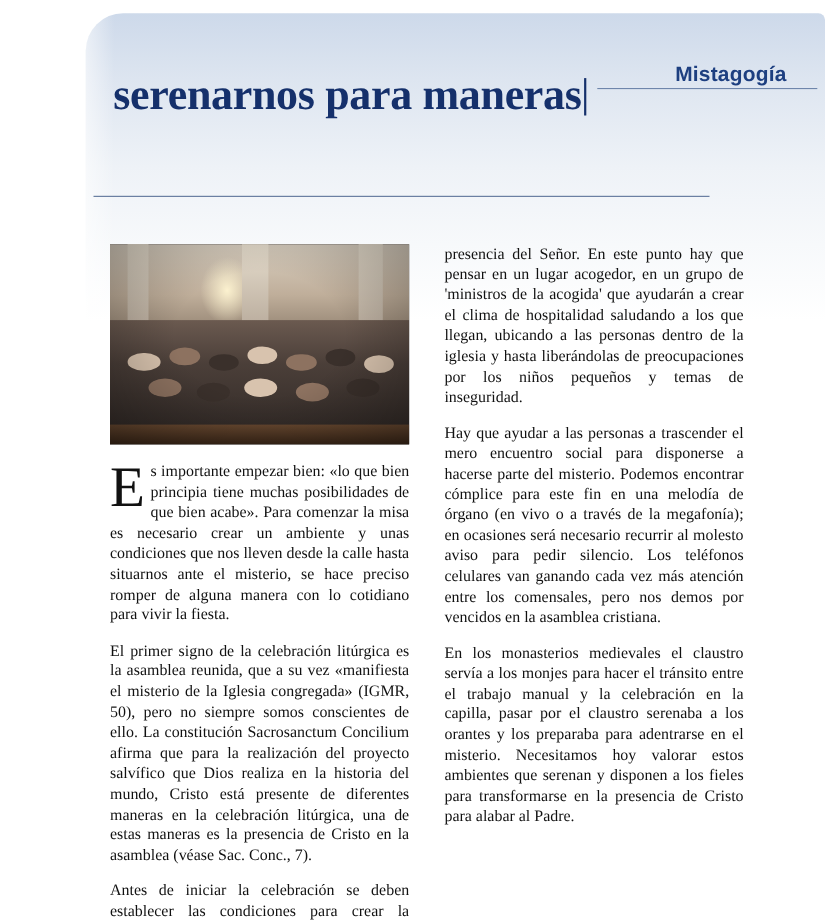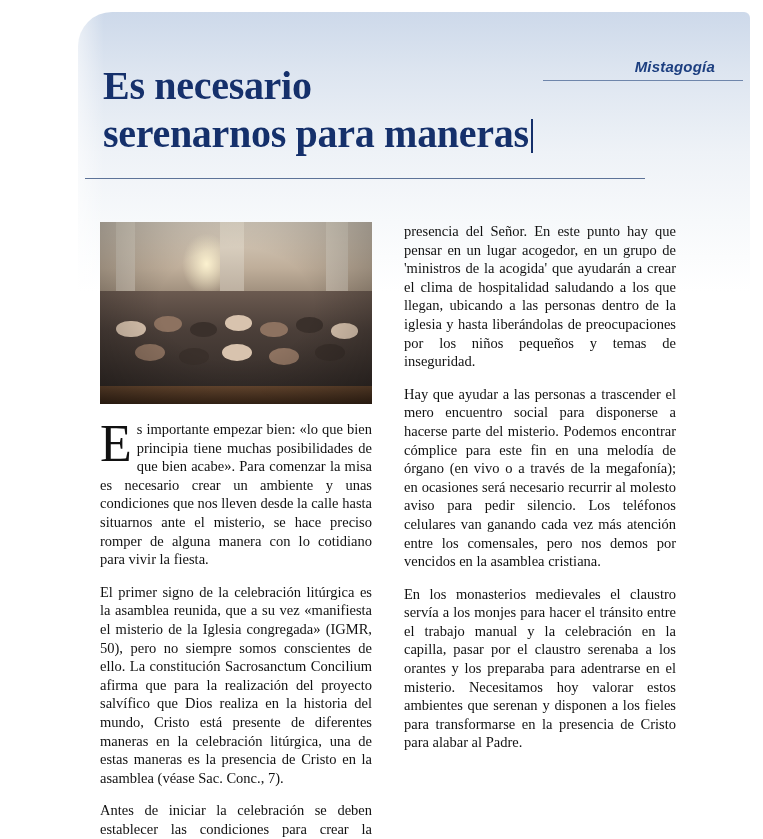--- a/index.html
+++ b/index.html
@@ -41,23 +41,22 @@
     background: linear-gradient(to right, rgba(255,255,255,0.55), rgba(255,255,255,0));
     border-top-left-radius: 34px;
   }
 
   
   .section-label {
     position: absolute;
     right: 48px;
     top: 58px;
     font-family: "Liberation Sans", sans-serif;
-    font-style: italic;
     font-weight: bold;
-    font-size: 15px;
+    font-size: 19px;
     color: #1d3f80;
     letter-spacing: 0.2px;
   }
   .section-rule {
     position: absolute;
     right: 20px;
     top: 80px;
     width: 200px;
     height: 1px;
     background: #6f86ab;
@@ -175,21 +174,20 @@
 
 <div id="page">
 
   <div class="page-panel"></div>
   <div class="page-panel-left-fade"></div>
 
   <div class="section-label">Mistagogía</div>
   <div class="section-rule"></div>
 
   <div class="headline">
-    <span>Es necesario</span>
     <span class="line2"><span>serenarnos para maneras</span><span class="headline-caret"></span></span>
   </div>
   <div class="headline-rule"></div>
 
   <div class="col col-left">
 
     <div class="photo">
       <div class="ceiling"></div>
       <div class="altar-light"></div>
       <div class="pillar p1"></div>

